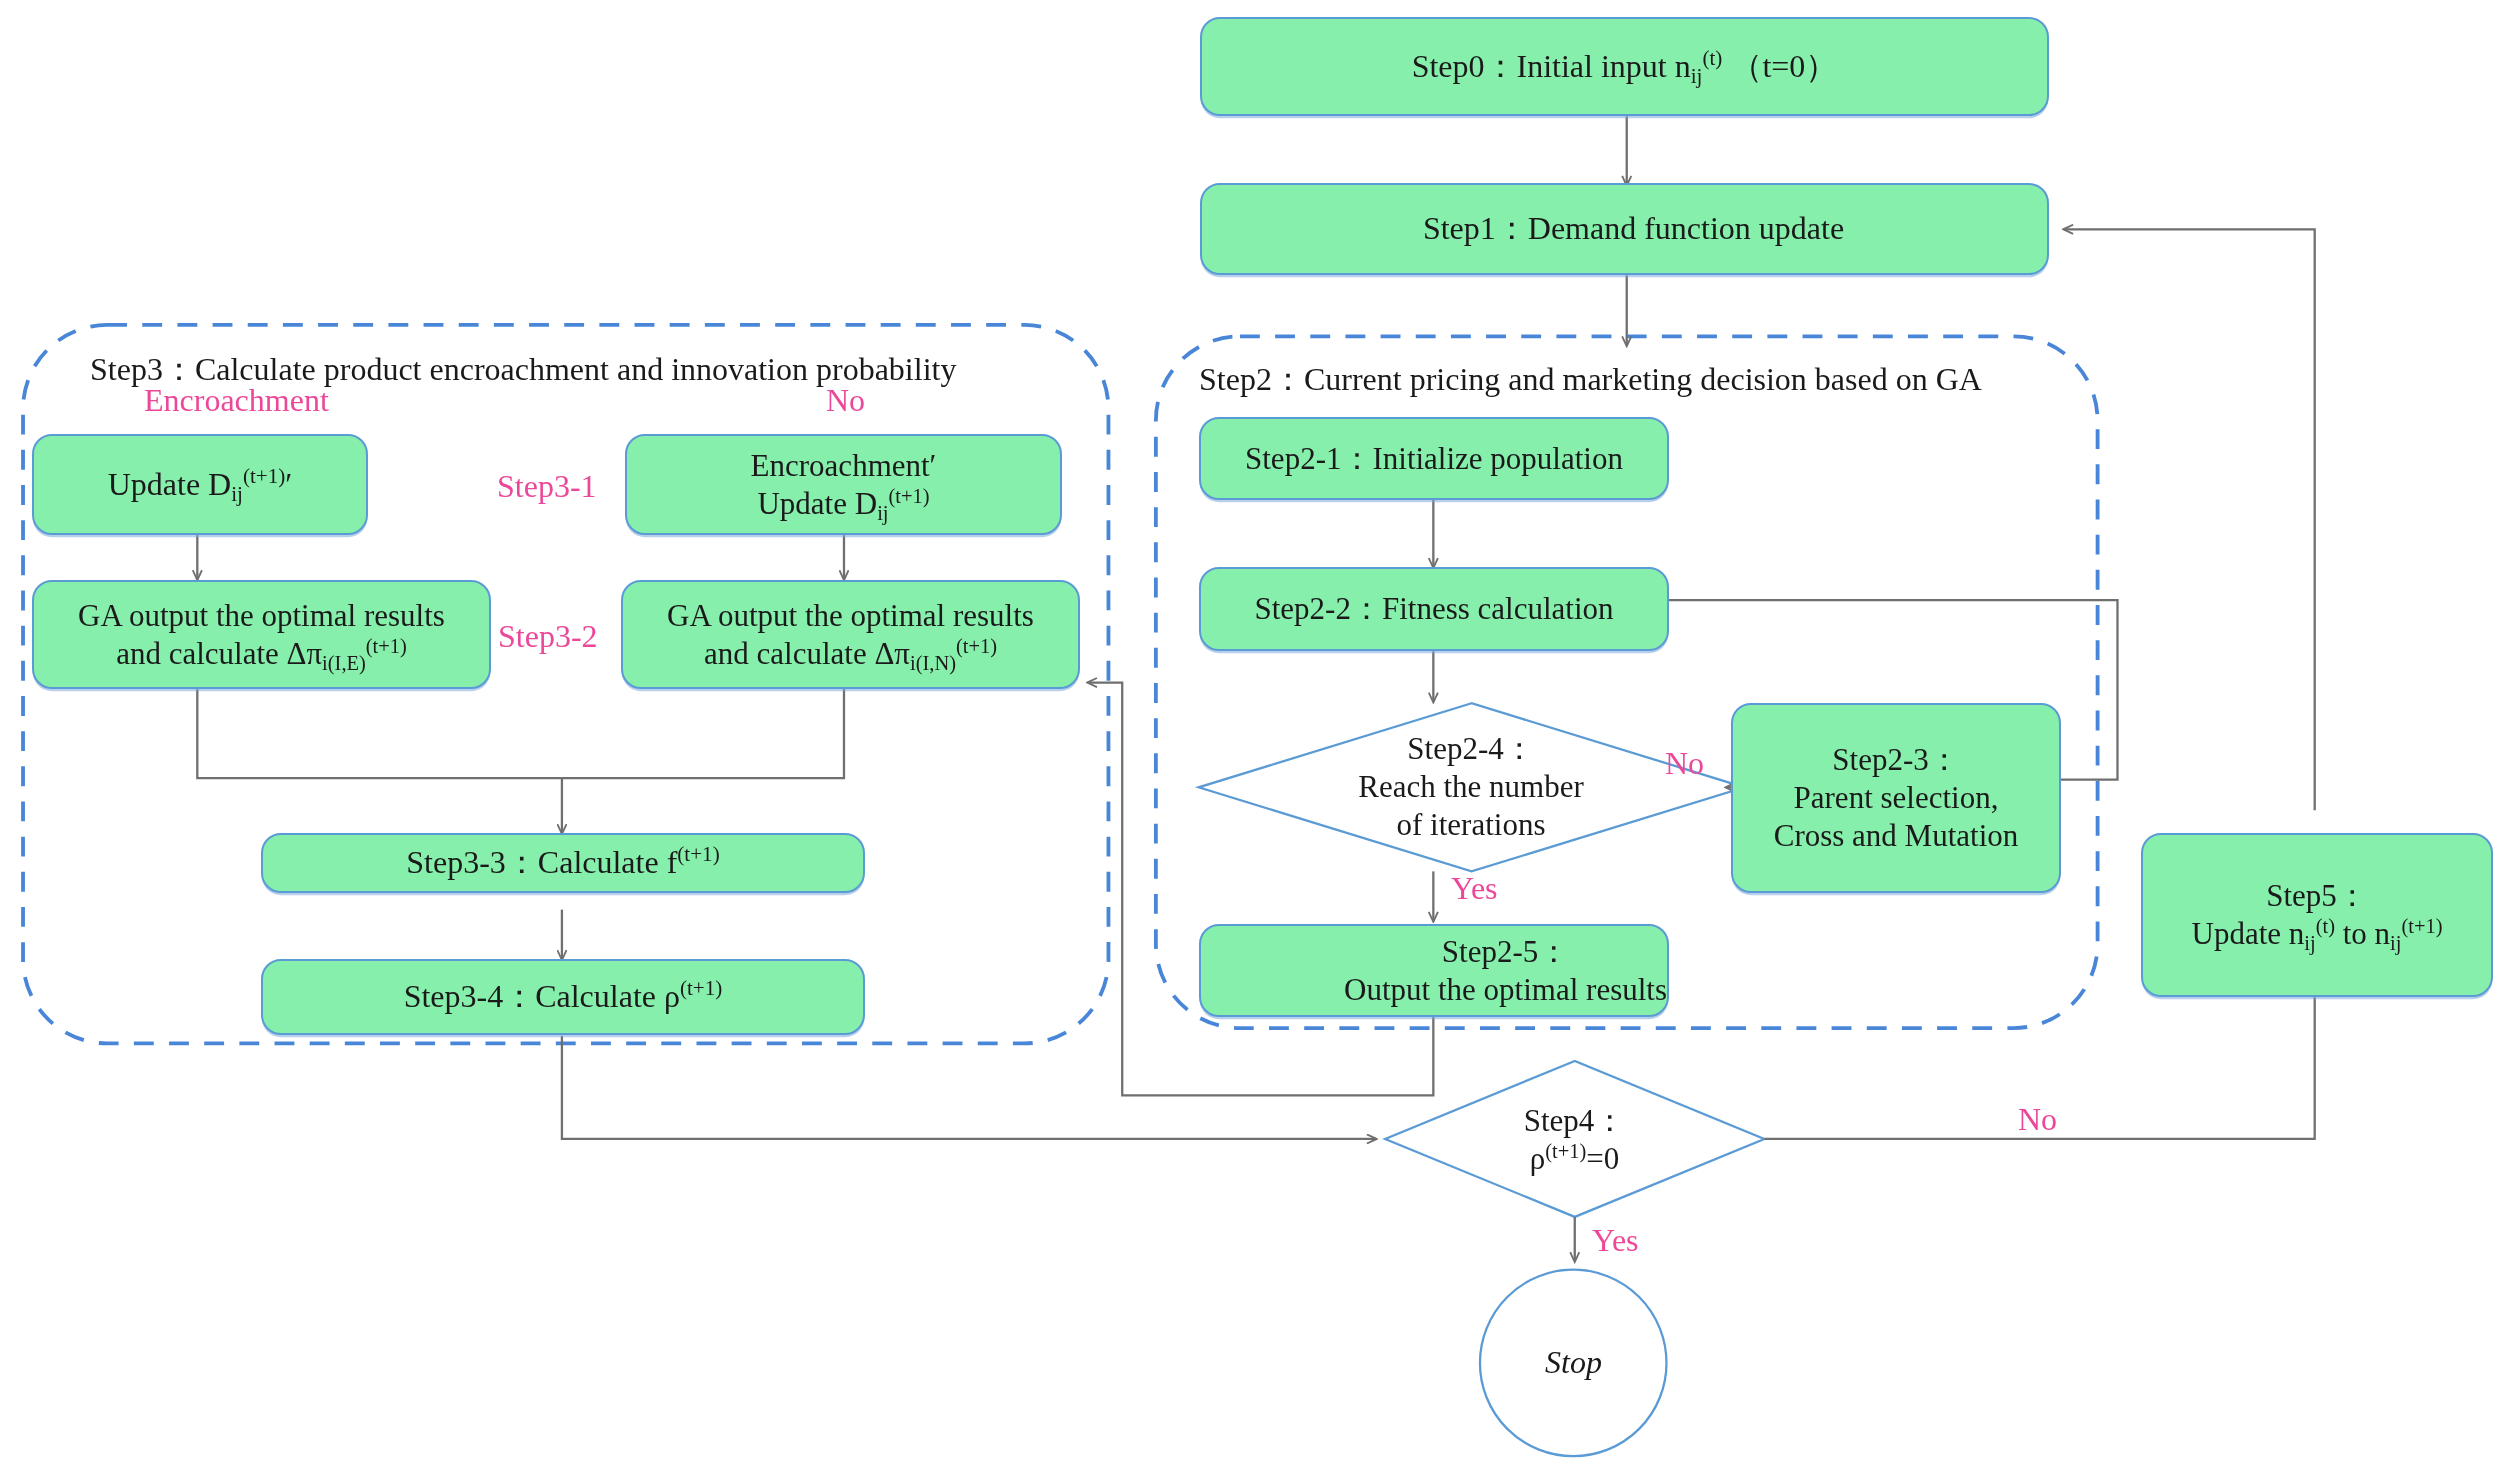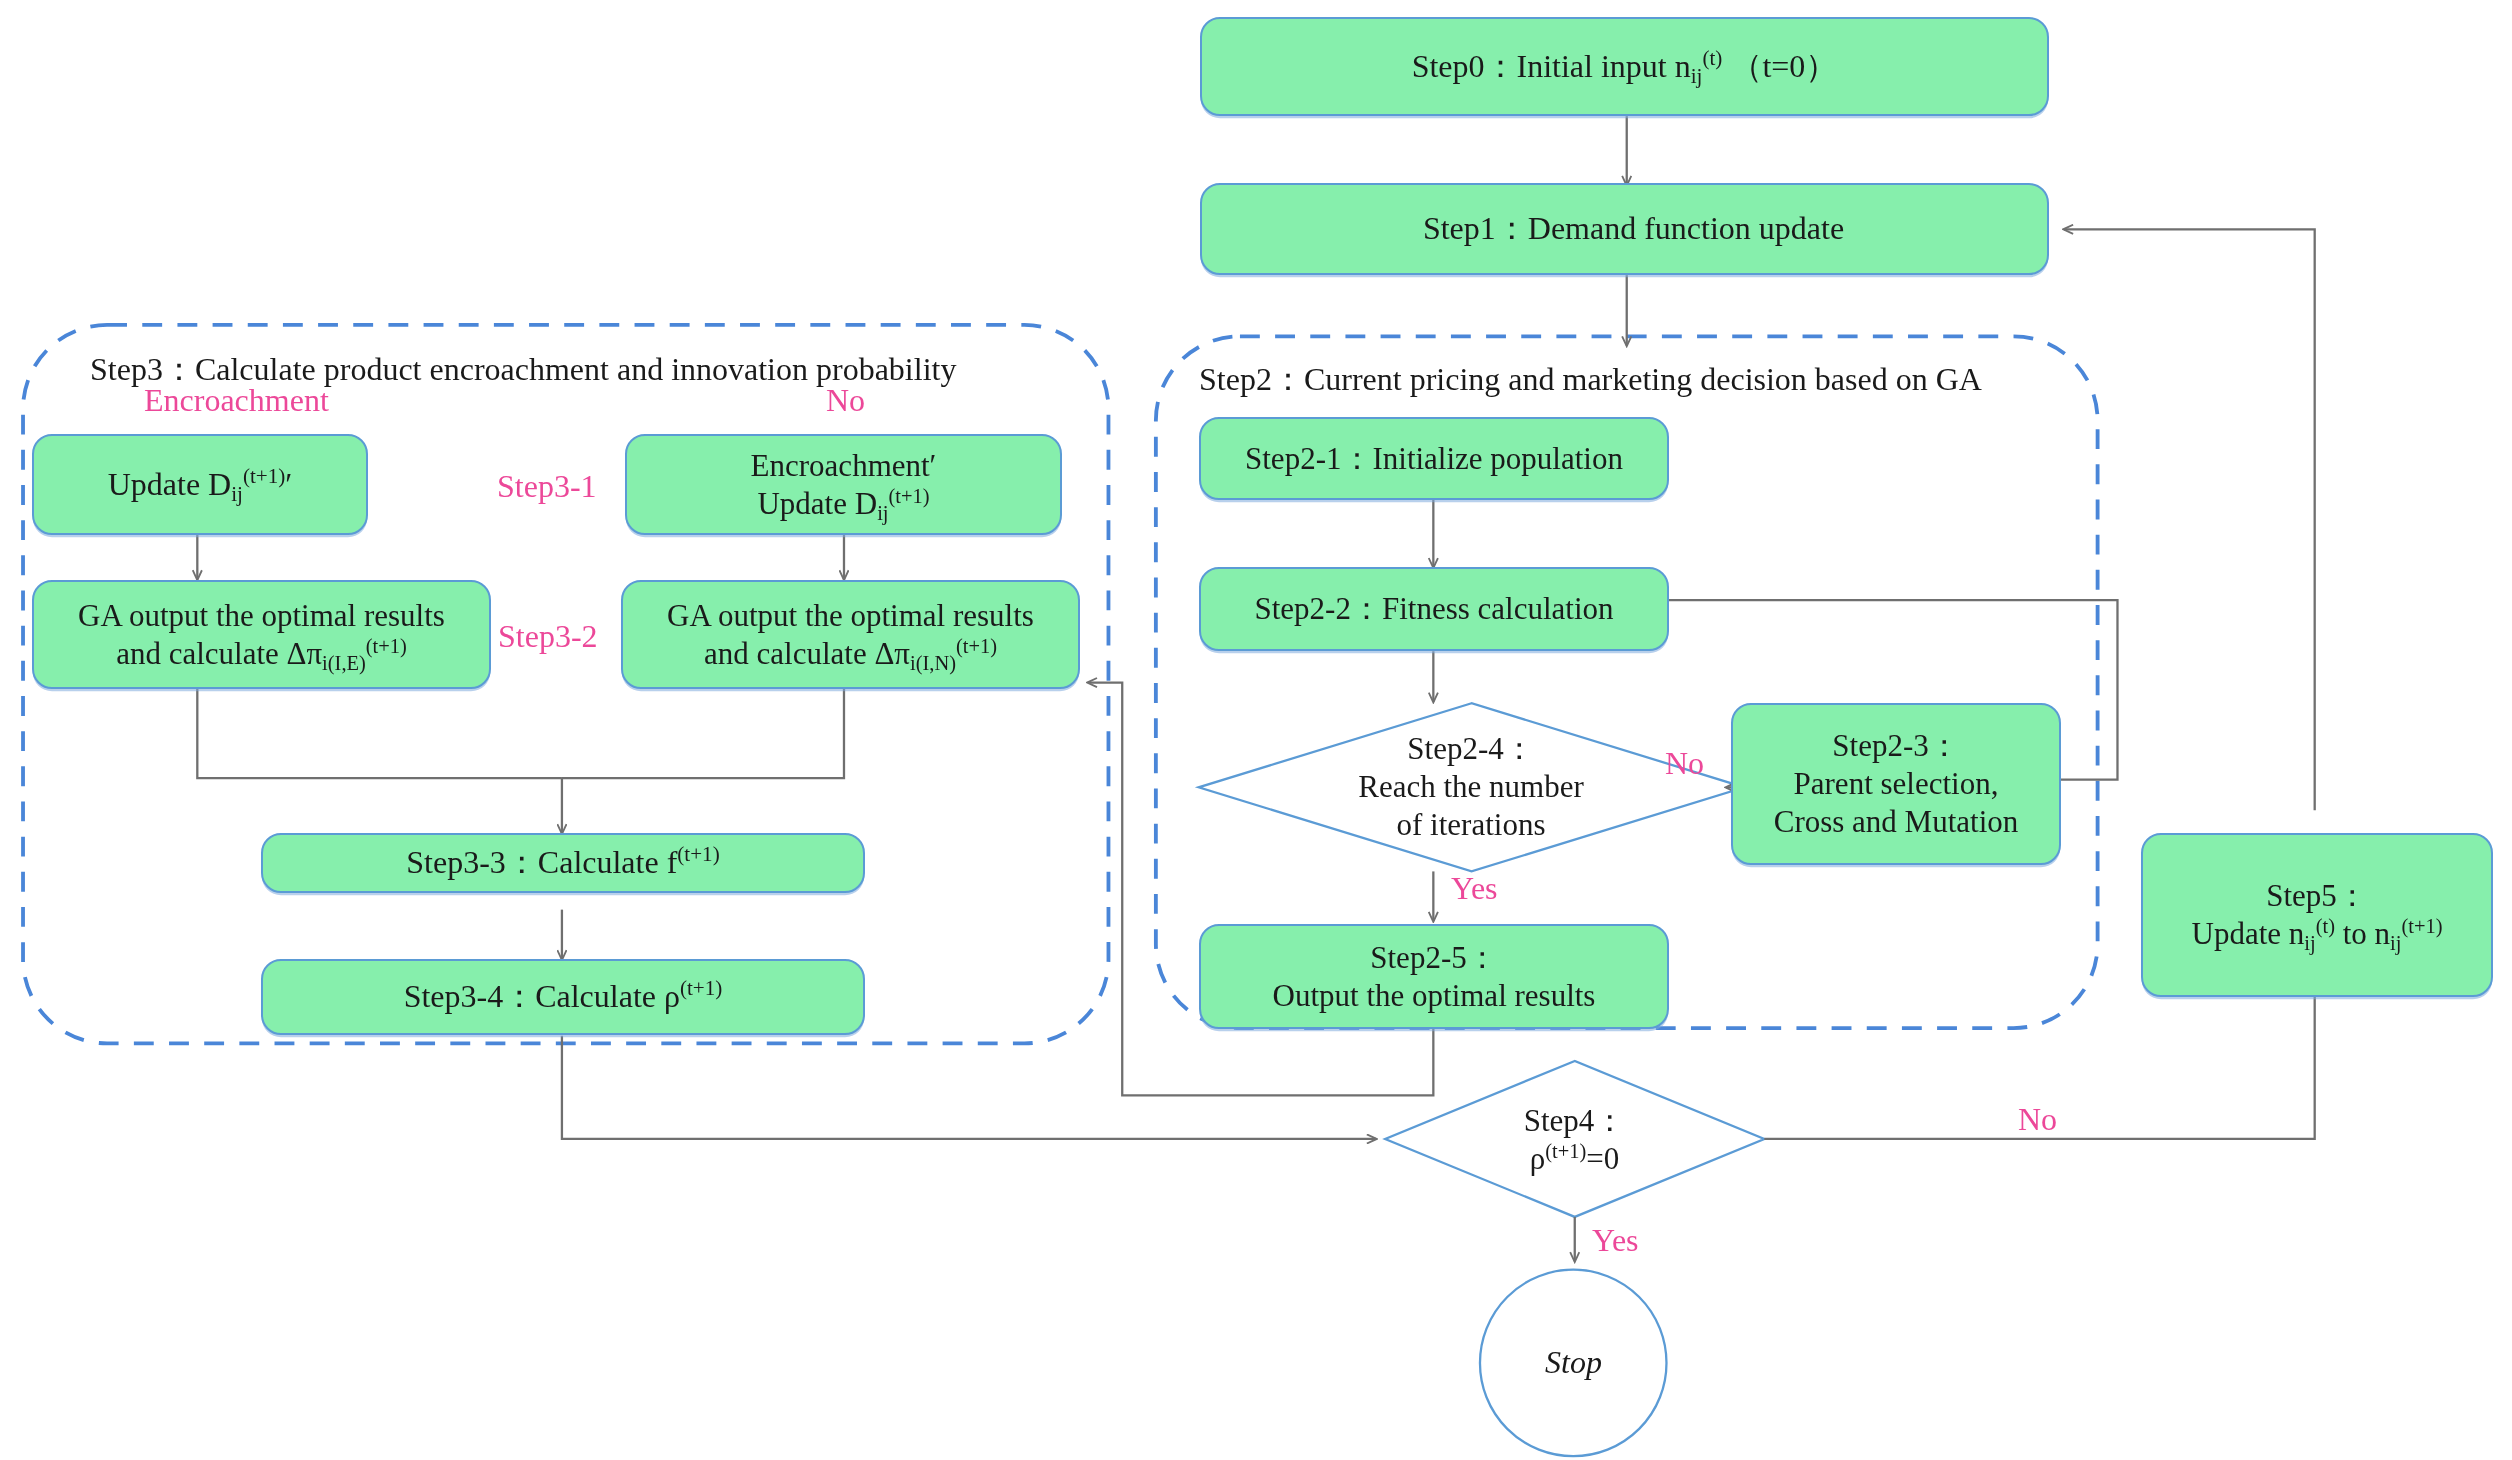--- a/index.html
+++ b/index.html
@@ -115,29 +115,29 @@
   </div>
 
   <div class="node rbox" style="left:1199px;top:417px;width:470px;height:83px;font-size:31px;">
     <span class="txt">Step2-1：Initialize population</span>
   </div>
 
   <div class="node rbox" style="left:1199px;top:567px;width:470px;height:84px;font-size:31px;">
     <span class="txt">Step2-2：Fitness calculation</span>
   </div>
 
-  <div class="node rbox" style="left:1731px;top:703px;width:330px;height:162px;font-size:31px;">
+  <div class="node rbox" style="left:1731px;top:703px;width:330px;height:190px;font-size:31px;">
     <span class="txt">Step2-3：<br>Parent selection,<br>Cross and Mutation</span>
   </div>
 
   <div class="diamond-text" style="left:1261px;top:726px;width:420px;height:122px;font-size:31px;">
     <span class="txt">Step2-4：<br>Reach the number<br>of iterations</span>
   </div>
 
-  <div class="node rbox" style="left:1199px;top:924px;width:470px;height:105px;font-size:31px;">
+  <div class="node rbox" style="left:1199px;top:924px;width:470px;height:93px;font-size:31px;justify-content:flex-end;">
     <span class="txt">Step2-5：<br>Output the optimal results</span>
   </div>
 
   <div class="node rbox" style="left:32px;top:434px;width:336px;height:101px;font-size:32px;">
     <span class="txt">Update D<sub>ij</sub><sup>(t+1)</sup>′</span>
   </div>
 
   <div class="node rbox" style="left:625px;top:434px;width:437px;height:101px;font-size:31px;">
     <span class="txt">Encroachment′<br>Update D<sub>ij</sub><sup>(t+1)</sup></span>
   </div>

